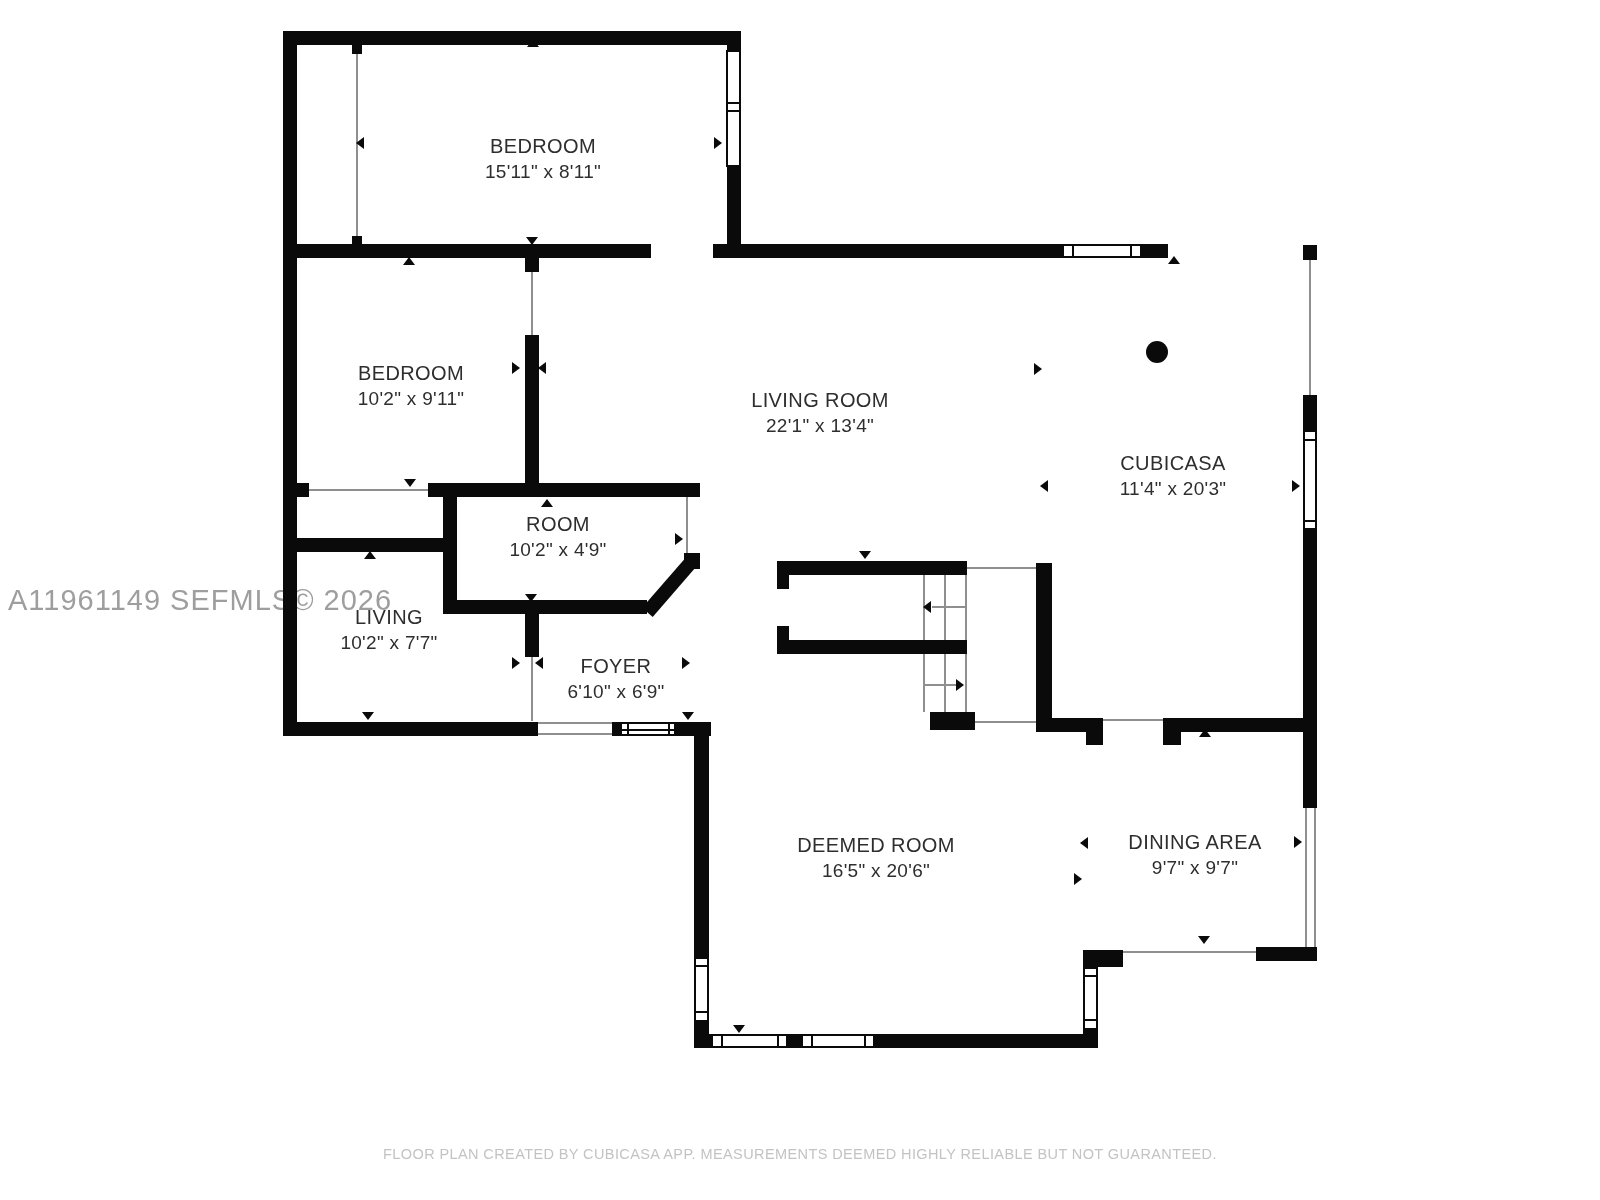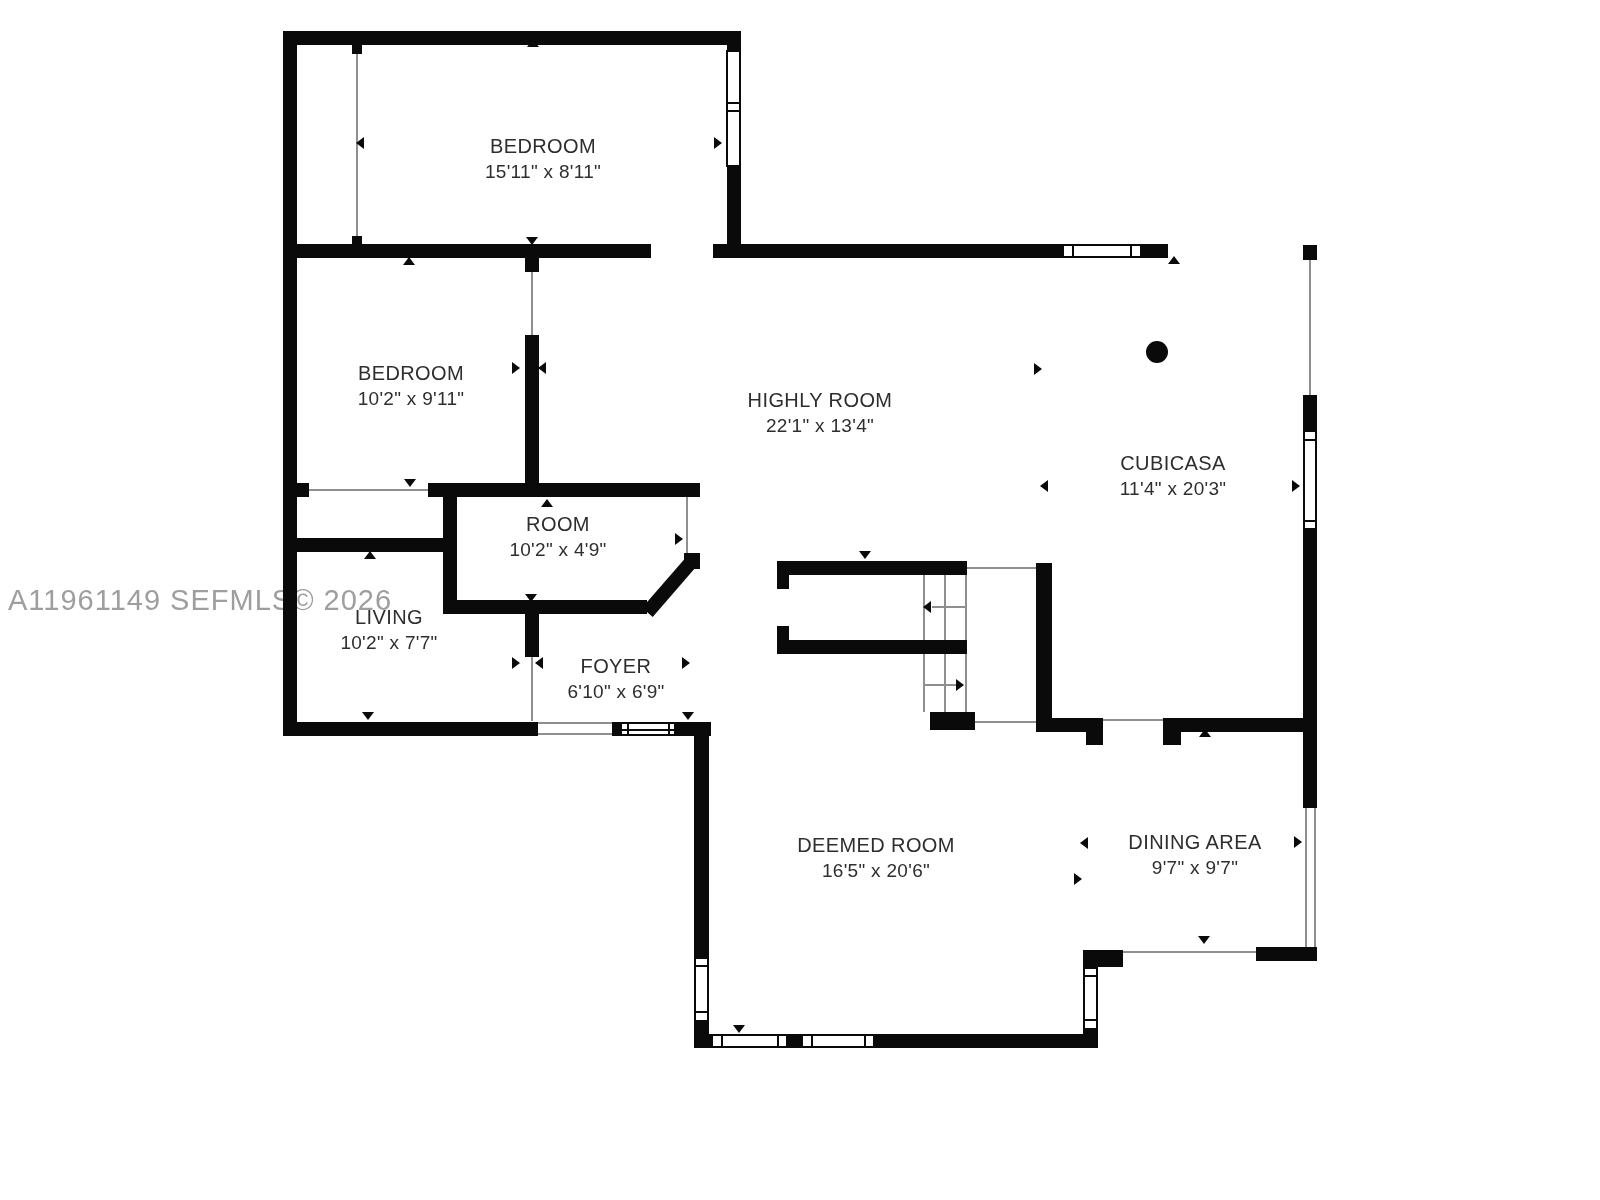--- a/index.html
+++ b/index.html
@@ -27,20 +27,21 @@
   .watermark  { position:absolute; left:8px; top:584px; font-size:29px; color:#9e9e9e; letter-spacing:1px; z-index:1; white-space:nowrap; }
   .footer     { position:absolute; left:0; top:1146px; width:100%; text-align:center; font-size:14.5px;
                 color:#c3c3c3; letter-spacing:0.4px; z-index:10; }
 </style>
 </head>
 <body>
 
 <div class="canvas">
 
   <div class="watermark">A11961149  SEFMLS© 2026</div>
+  <div class="footer">FLOOR PLAN CREATED BY CUBICASA APP. MEASUREMENTS DEEMED HIGHLY RELIABLE BUT NOT GUARANTEED.</div>
 
   <div class="wall" style="left:283px;top:31px;width:14px;height:705px"></div>
   <div class="wall" style="left:283px;top:31px;width:458px;height:14px"></div>
   <div class="wall" style="left:727px;top:31px;width:14px;height:19px"></div>
   <div class="wall" style="left:727px;top:167px;width:14px;height:77px"></div>
 
   <div class="wall" style="left:352px;top:45px;width:10px;height:9px"></div>
   <div class="wall" style="left:352px;top:236px;width:10px;height:8px"></div>
 
   <div class="wall" style="left:283px;top:244px;width:368px;height:14px"></div>
@@ -186,21 +187,21 @@
 
   <div class="room-label" style="left:543px;top:133px">
     <div class="room-name">BEDROOM</div>
     <div class="room-dims">15'11" x 8'11"</div>
   </div>
   <div class="room-label" style="left:411px;top:360px">
     <div class="room-name">BEDROOM</div>
     <div class="room-dims">10'2" x 9'11"</div>
   </div>
   <div class="room-label" style="left:820px;top:387px">
-    <div class="room-name">HIGHLY ROOM</div>
+    <div class="room-name">LIVING ROOM</div>
     <div class="room-dims">22'1" x 13'4"</div>
   </div>
   <div class="room-label" style="left:1173px;top:450px">
     <div class="room-name">CUBICASA</div>
     <div class="room-dims">11'4" x 20'3"</div>
   </div>
   <div class="room-label" style="left:558px;top:511px">
     <div class="room-name">ROOM</div>
     <div class="room-dims">10'2" x 4'9"</div>
   </div>

